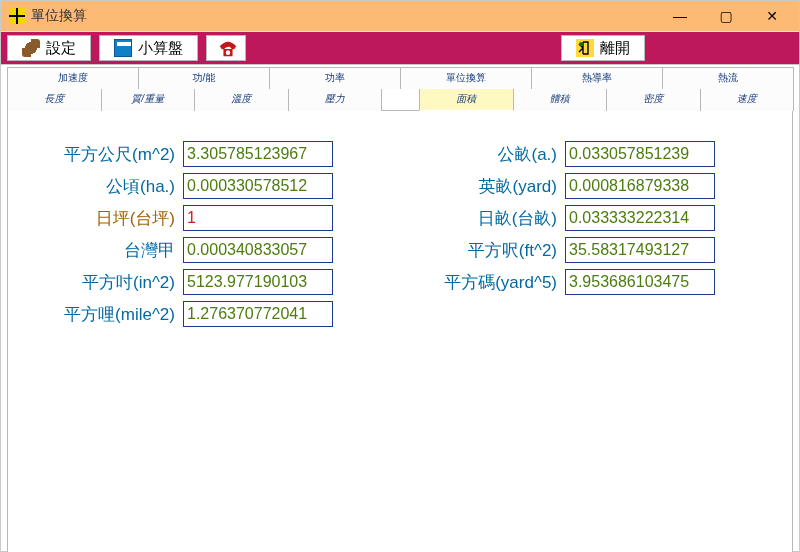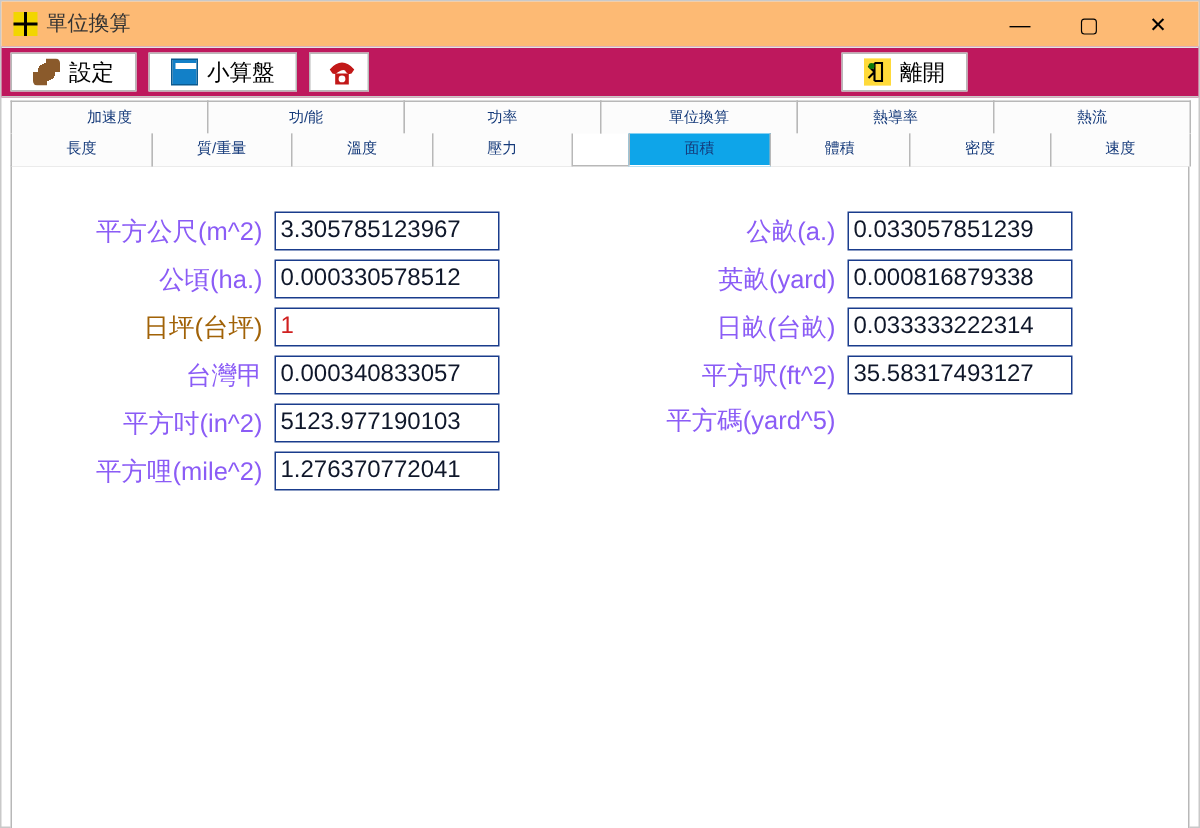--- a/index.html
+++ b/index.html
@@ -66,42 +66,42 @@
   .ico-exit svg { width:18px; height:18px; }
 
   .tabs-wrap { padding:2px 6px 0 6px; }
   .tabs-row { display:flex; }
   .tab {
     flex:1 1 0; text-align:center; padding:3px 0 4px 0;
     border:1px solid #b8b8b8; border-bottom:none;
     margin-right:-1px; background:#fcfcfc; cursor:pointer;
     font-size:10px; color:#153a7a;
   }
-  .tabs-row.row2 .tab { border-top:none; }
+  .tabs-row.row2 .tab { border-top:none;font-style:italic; }
   .tab.active {
-    background:#0ea5e9; border-bottom:1px solid #fff; position:relative; z-index:2;
+    background:#fef9c3; border-bottom:1px solid #fff; position:relative; z-index:2;
     font-weight:400;
     margin-left:38px;
   }
   .tab-panel {
     border:1px solid #b8b8b8; margin-top:-1px; height:454px; background:#fff;
     padding:30px 10px 10px 10px;
   }
 
   .form-area { display:flex; }
   .col { flex:1 1 0; }
   .row { display:flex; align-items:center; margin-bottom:6px; }
   .lbl {
     width:165px; text-align:right; padding-right:8px; font-size:17px;
-    color:#8b5cf6;
+    color:#0369a1;
   }
   .lbl.red { color:#a16207; }
   .val {
     width:150px; height:26px; border:1px solid #1a3c8c;
-    background:#fff; color:#0f172a; font-size:16px;
+    background:#fff; color:#4d7c0f; font-size:16px;
     padding:1px 3px; overflow:hidden; white-space:nowrap;
     font-family:inherit;
   }
   .val.red { color:#d02020; }
 </style>
 </head>
 <body>
 
 <div class="window">
 
@@ -205,19 +205,20 @@
             <div class="row">
               <div class="lbl">日畝(台畝)</div>
               <input class="val" value="0.033333222314" style="">
             </div>
             <div class="row">
               <div class="lbl">平方呎(ft^2)</div>
               <input class="val" value="35.58317493127" style="">
             </div>
             <div class="row">
               <div class="lbl">平方碼(yard^5)</div>
+              <input class="val" value="3.953686103475" style="">
             </div>
           </div>
       </div>
     </div>
   </div>
 
 </div>
 
 </body></html>

